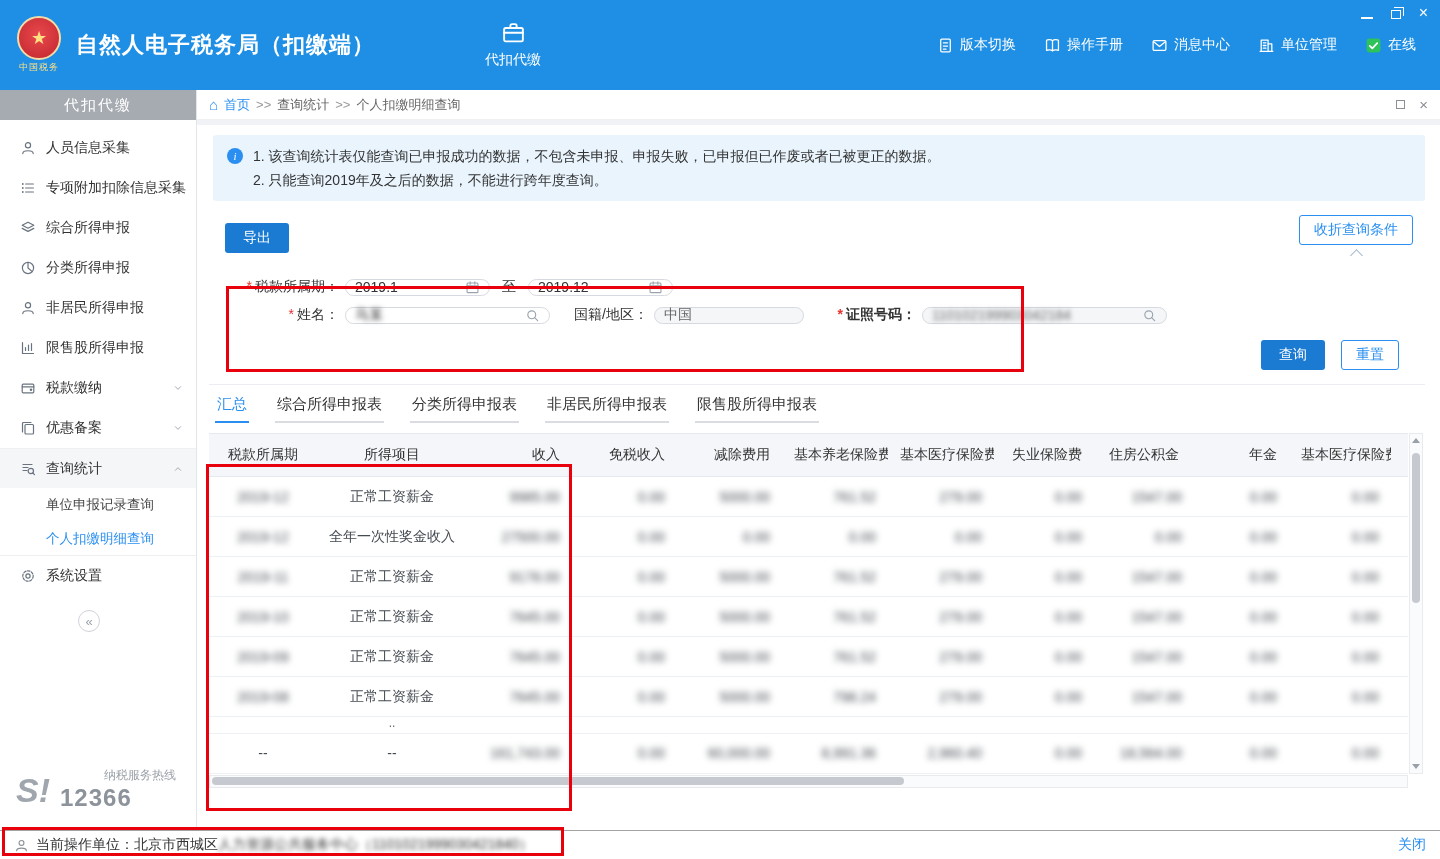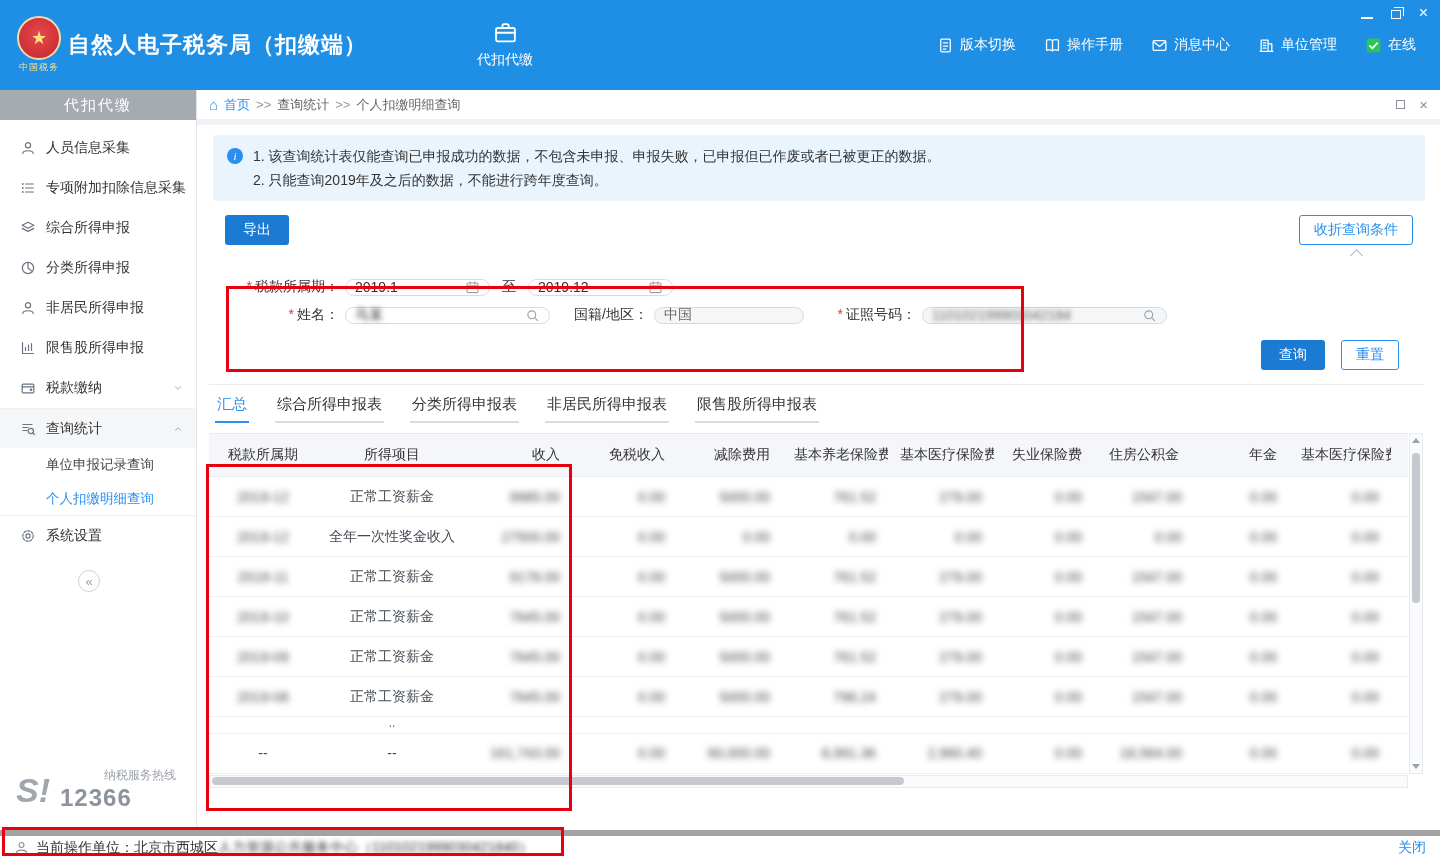--- a/index.html
+++ b/index.html
@@ -11,21 +11,21 @@
 
 .topbar{position:absolute;top:0;left:0;right:0;height:90px;background:#1e8fe4;display:flex;align-items:center;color:#fff;}
 .win-ctrl{position:absolute;top:6px;right:12px;display:flex;gap:18px;align-items:center;height:14px;}
 .wc-min .bar{display:block;width:12px;height:2px;background:#fff;margin-top:9px;}
 .sq2{display:block;width:10px;height:9px;border:1px solid #fff;position:relative;margin-top:3px;}
 .sq2:before{content:"";position:absolute;left:2px;top:-4px;width:9px;height:8px;border:1px solid #fff;border-bottom:none;border-left:none;}
 .wc-close{font-size:16px;line-height:14px;color:#fff;cursor:pointer;}
 .logo{margin-left:10px;display:flex;flex-direction:column;align-items:center;width:58px;flex:none;}
 .emblem{width:44px;height:44px;border-radius:50%;background:radial-gradient(circle at 50% 42%,#e8484d,#c1272d);border:2px solid #f2dba8;color:#ffe083;font-size:18px;display:flex;align-items:center;justify-content:center;}
 .logo-cap{font-size:9px;color:#ffe083;margin-top:1px;letter-spacing:1px;}
-.app-title{font-size:22px;font-weight:bold;letter-spacing:1px;white-space:nowrap;}
+.app-title{font-size:22px;font-weight:bold;margin-left:8px;letter-spacing:1px;white-space:nowrap;}
 .header-tab{margin-left:110px;display:flex;flex-direction:column;align-items:center;gap:5px;font-size:14px;cursor:pointer;}
 .htab-icon svg{width:25px;height:25px;}
 .header-right{margin-left:auto;margin-right:24px;display:flex;gap:28px;align-items:center;font-size:14px;}
 .hr-item{display:flex;align-items:center;gap:6px;cursor:pointer;white-space:nowrap;}
 .hicon svg{width:17px;height:17px;}
 
 
 .sidebar{position:absolute;top:90px;left:0;width:197px;bottom:29px;background:#fff;border-right:1px solid #e2e5e9;}
 .side-head{height:30px;background:#a6aab1;color:#fff;font-size:15px;display:flex;align-items:center;justify-content:center;letter-spacing:2px;}
 #side-menu{padding-top:8px;}
@@ -53,30 +53,30 @@
 .crumb-first{color:#2a8ff0;cursor:pointer;}
 .crumb-sep{color:#999;margin:0 6px;}
 .tab-ctrl{margin-left:auto;display:flex;gap:14px;align-items:center;color:#8a9096;}
 .sq{width:9px;height:9px;border:1px solid #8a9096;display:block;cursor:pointer;}
 .x{cursor:pointer;font-size:15px;line-height:1;}
 .band{height:5px;background:#f0f2f5;}
 .content{padding:10px 15px 0 12px;}
 .notice{background:#e9f4fd;border-radius:3px;padding:9px 14px;display:flex;gap:10px;margin-left:4px;}
 .info-ic{width:16px;height:16px;background:#2a8ff0;color:#fff;border-radius:50%;font-size:11px;font-style:italic;display:flex;align-items:center;justify-content:center;margin-top:4px;flex:none;font-family:"Liberation Serif",serif;}
 .notice-line{font-size:14px;color:#333;line-height:24px;}
-.toolbar{display:flex;justify-content:space-between;align-items:flex-start;margin:14px 12px 0 16px;}
+.toolbar{display:flex;justify-content:space-between;align-items:center;margin:14px 12px 0 16px;}
 .btn-primary{background:#1b7bd3;color:#fff;border:none;border-radius:3px;height:30px;padding:0 18px;font-size:14px;cursor:pointer;font-family:inherit;}
 .btn-outline{background:#fff;color:#2a8ff0;border:1px solid #2a8ff0;border-radius:3px;height:30px;padding:0 14px;font-size:14px;cursor:pointer;font-family:inherit;}
 .collapse-wrap{display:flex;flex-direction:column;align-items:center;}
 .caret-up{width:9px;height:9px;border-left:1px solid #9fb6cc;border-top:1px solid #9fb6cc;transform:rotate(45deg);margin-top:6px;}
 .form{margin:18px 0 0 16px;}
 .frow{display:flex;align-items:center;margin-top:10px;}
 .frow:first-child{margin-top:0;}
 .flabel{font-size:14px;color:#333;text-align:right;flex:none;padding-right:6px;}
-.w120{width:120px;}.w104{width:104px;}.w118{width:118px;}
+.w120{width:120px;}.w104{width:104px;}.w118{width:118px;font-weight:bold;}
 .req{color:#e8322e;font-style:normal;margin-right:3px;}
 .inp{height:17px;border:1px solid #d6dae0;border-radius:14px;background:#fff;display:flex;align-items:center;padding:0 9px;font-size:14px;color:#333;flex:none;cursor:text;}
 .inp.gray{background:#f4f6f8;color:#666;}
 .iw145{width:145px;}.iw205{width:205px;}.iw150{width:150px;}.iw245{width:245px;}
 .inp-val{flex:1;overflow:hidden;white-space:nowrap;}
 .inp-ic{color:#9aa3ad;display:flex;margin-left:6px;flex:none;}
 .inp-ic svg{width:15px;height:15px;}
 .to{margin:0 12px;font-size:14px;color:#333;}
 .actions{display:flex;justify-content:flex-end;gap:16px;margin:16px 26px 0 0;}
 .divider{border-bottom:1px solid #ebedf0;margin-top:14px;}
@@ -99,21 +99,21 @@
 .bl2{filter:blur(2.5px);}
 .vscroll{position:absolute;top:0;right:0;bottom:14px;width:14px;background:#fafbfc;border:1px solid #e8eaee;display:flex;flex-direction:column;align-items:center;cursor:pointer;}
 .arr{width:0;height:0;border:4px solid transparent;margin:4px 0;flex:none;}
 .arr.up{border-bottom:5px solid #9aa0a6;border-top:none;}
 .arr.dn{border-top:5px solid #9aa0a6;border-bottom:none;margin-top:auto;}
 .vthumb{width:8px;height:150px;background:#c6cad0;border-radius:4px;margin-top:6px;flex:none;}
 .hscroll{position:absolute;left:0;bottom:0;height:13px;width:1199px;background:#fafbfc;border:1px solid #e8eaee;display:flex;align-items:center;padding:0 2px;cursor:pointer;}
 .hthumb{width:58%;height:8px;background:#c6cad0;border-radius:4px;}
 
 
-.statusbar{position:absolute;left:0;right:0;bottom:0;height:29px;background:#fff;border-top:6px solid #a3a3a3;display:flex;align-items:center;padding:0 14px;gap:7px;font-size:14px;color:#333;}
+.statusbar{position:absolute;left:0;right:0;bottom:0;height:29px;background:#fff;border-top:1px solid #a3a3a3;display:flex;align-items:center;padding:0 14px;gap:7px;font-size:14px;color:#333;}
 .user-ic{color:#8a9096;display:flex;}
 .user-ic svg{width:15px;height:15px;}
 .unit{white-space:nowrap;}
 .close-link{margin-left:auto;color:#2a8ff0;cursor:pointer;font-size:14px;text-decoration:none;}
 
 
 .redbox{position:absolute;border:3px solid #e8000d;pointer-events:none;z-index:60;}
 .rb-form{left:226px;top:286px;width:798px;height:86px;}
 .rb-table{left:206px;top:464px;width:366px;height:347px;}
 .rb-status{left:2px;top:827px;width:562px;height:29px;}
@@ -264,20 +264,34 @@
               <circle cx="11" cy="9.8" r=".7"></circle>
             </svg>
           </span>
           <span>税款缴纳</span>
           <span class="chev down">
             <svg viewBox="0 0 16 16">
               <path d="M4.5 6.2 8 9.8l3.5-3.6"></path>
             </svg>
           </span>
         </div>
+        <div class="menu-item">
+          <span class="micon">
+            <svg viewBox="0 0 16 16">
+              <rect x="5" y="4.5" width="8.5" height="9.5" rx="1"></rect>
+              <path d="M11 2.5H3.5a1 1 0 0 0-1 1V12"></path>
+            </svg>
+          </span>
+          <span>优惠备案</span>
+          <span class="chev down">
+            <svg viewBox="0 0 16 16">
+              <path d="M4.5 6.2 8 9.8l3.5-3.6"></path>
+            </svg>
+          </span>
+        </div>
         <div class="menu-item active">
           <span class="micon">
             <svg viewBox="0 0 16 16">
               <path d="M3 3.5h9M3 6.5h5M3 9.5h4"></path>
               <circle cx="10.8" cy="10" r="2.7"></circle>
               <path d="m12.8 12 1.7 1.7"></path>
             </svg>
           </span>
           <span>查询统计</span>
           <span class="chev up">

